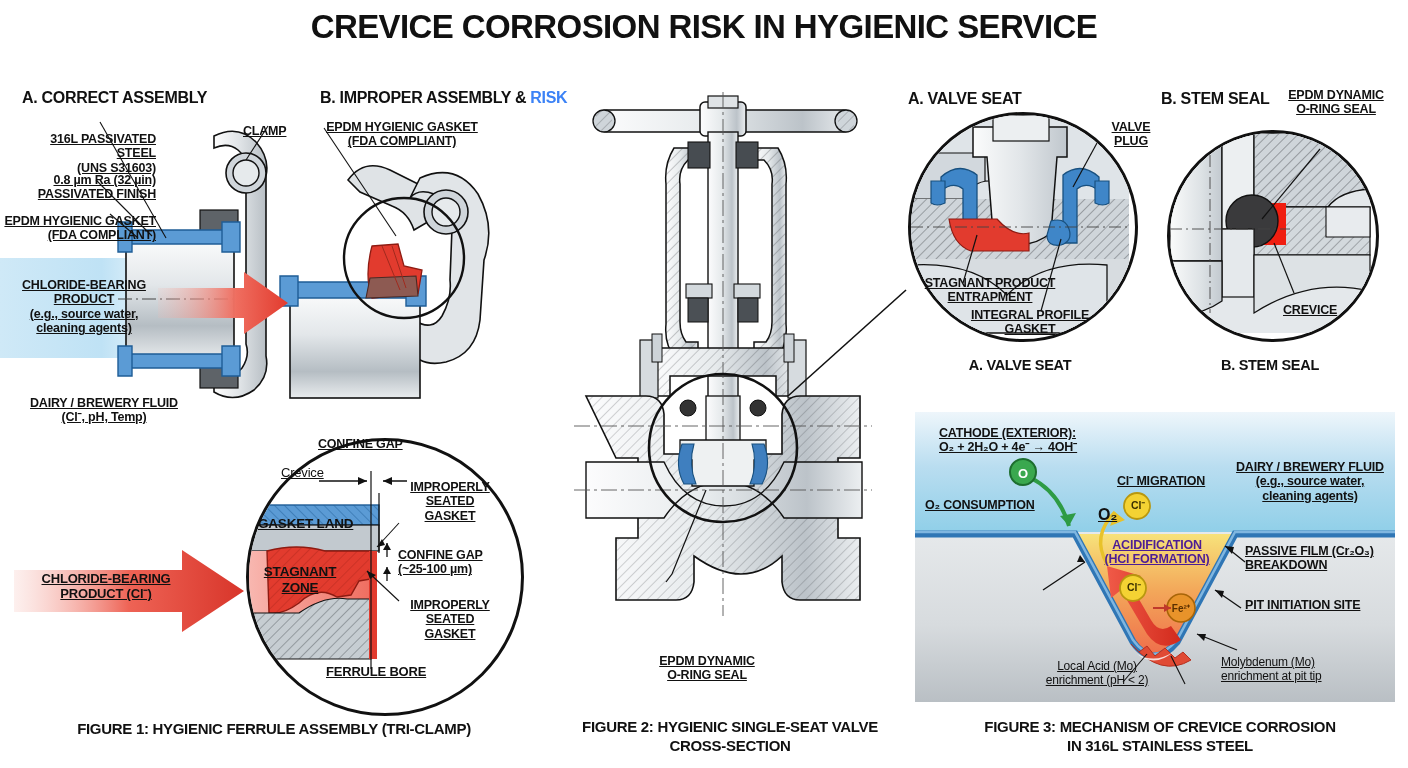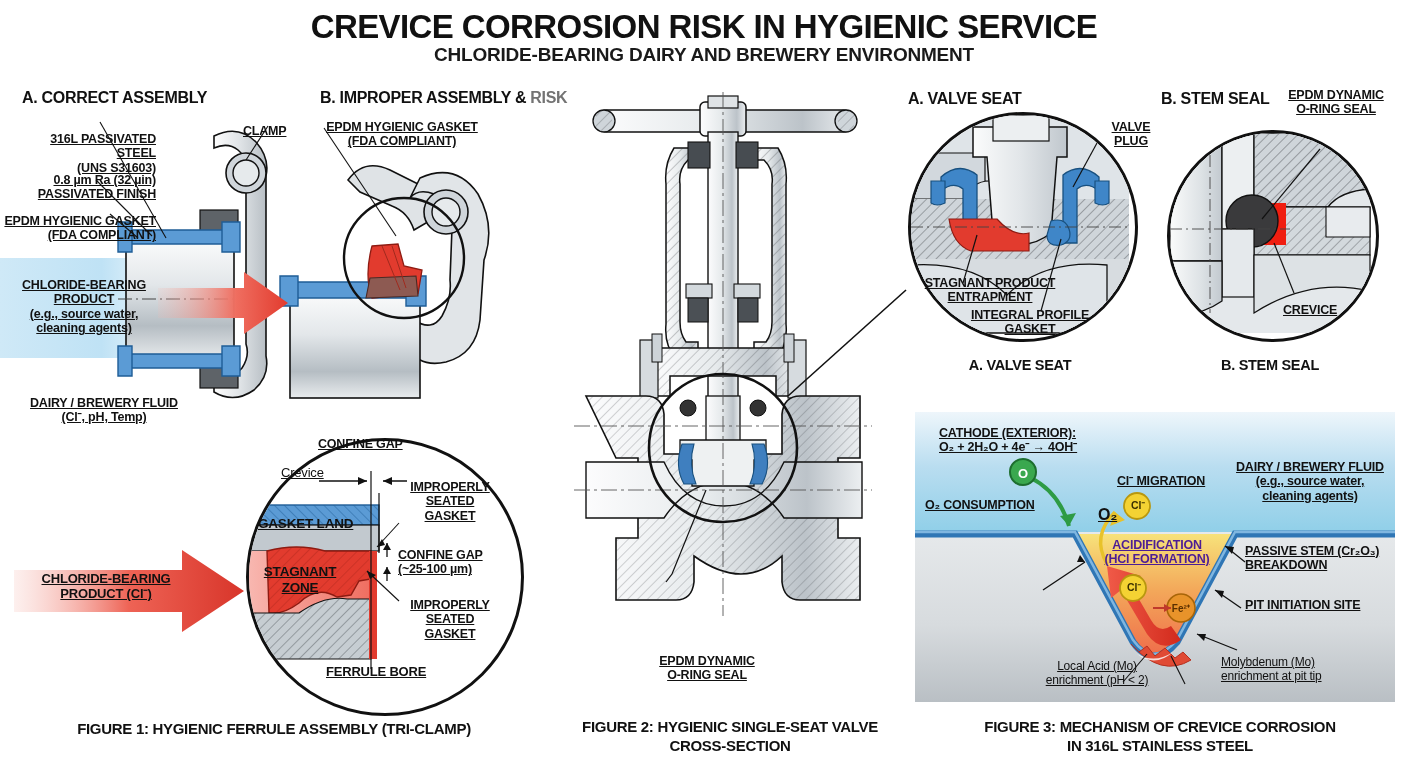--- a/index.html
+++ b/index.html
@@ -6,39 +6,38 @@
   body{width:1408px;height:768px;position:relative;overflow:hidden;
        font-family:"Liberation Sans",sans-serif;color:#111;}
   .stage{position:absolute;inset:0;}
   .abs{position:absolute;}
   
   #main-title{top:8px;left:0;width:1408px;text-align:center;
       font-size:33px;font-weight:bold;letter-spacing:-0.6px;color:#111;}
   #sub-title{top:44px;left:0;width:1408px;text-align:center;
       font-size:19px;font-weight:bold;letter-spacing:-0.2px;color:#1a1a1a;}
   .panel-head{font-size:16px;font-weight:bold;letter-spacing:-0.3px;}
-  .risk{color:#737373;}
+  .risk{color:#3b82f6;}
   .lbl{font-size:12.5px;font-weight:bold;line-height:1.15;letter-spacing:-0.2px;color:#111;text-decoration:underline;}
   .lbl.thin{font-weight:normal;}
   .lbl.c{text-align:center;}
   .lbl.r{text-align:right;}
   .cap{font-size:15px;font-weight:bold;text-align:center;letter-spacing:-0.3px;line-height:1.25;}
   .subcap{font-size:14.5px;font-weight:bold;text-align:center;letter-spacing:-0.3px;}
   
   .circle{border:3px solid #111;border-radius:50%;background:#fff;overflow:hidden;}
   svg{display:block;overflow:visible;}
   .chlo-band{background:linear-gradient(90deg,#cfe9f7 0%,#bfe2f5 55%,rgba(191,226,245,0) 100%);}
 </style>
 </head>
 <body>
 
 <div class="stage">
 
   <div class="abs" id="main-title">CREVICE CORROSION RISK IN HYGIENIC SERVICE</div>
-  <div class="abs" id="sub-title">CHLORIDE-BEARING DAIRY AND BREWERY ENVIRONMENT</div>
 
   <div class="abs panel-head" style="left:22px;top:89px;">A. CORRECT ASSEMBLY</div>
 
   <div class="abs chlo-band" style="left:0;top:258px;width:185px;height:100px;"></div>
 
   <svg class="abs" style="left:118px;top:118px;" width="200" height="280">
     <defs>
       <linearGradient id="gA" x1="0" y1="0" x2="0" y2="1">
         <stop offset="0%" stop-color="#fbfcfc"></stop>
           <stop offset="38%" stop-color="#e3e7ea"></stop>
@@ -510,21 +509,21 @@
     <div class="lbl abs c" style="left:176px;top:126px;width:132px;color:#4c1d95;">
       <span>ACIDIFICATION</span><br><span>(HCl FORMATION)</span>
     </div>
 
 
     <div class="lbl abs thin c" style="left:112px;top:248px;width:140px;font-size:12px;">
       <span>Local Acid (Mo)</span><br><span>enrichment (pH &lt; 2)</span>
     </div>
 
     <div class="lbl abs" style="left:330px;top:132px;width:150px;">
-      <span>PASSIVE STEM (Cr₂O₃)</span><br><span>BREAKDOWN</span>
+      <span>PASSIVE FILM (Cr₂O₃)</span><br><span>BREAKDOWN</span>
     </div>
     <div class="lbl abs" style="left:330px;top:186px;">PIT INITIATION SITE</div>
     <div class="lbl abs thin" style="left:306px;top:244px;font-size:12px;">
       <span>Molybdenum (Mo)</span><br><span>enrichment at pit tip</span>
     </div>
   </div>
 
   <div class="abs cap" style="left:930px;top:718px;width:460px;">
     <span>FIGURE 3: MECHANISM OF CREVICE CORROSION</span><br><span>IN 316L STAINLESS STEEL</span>
   </div>

